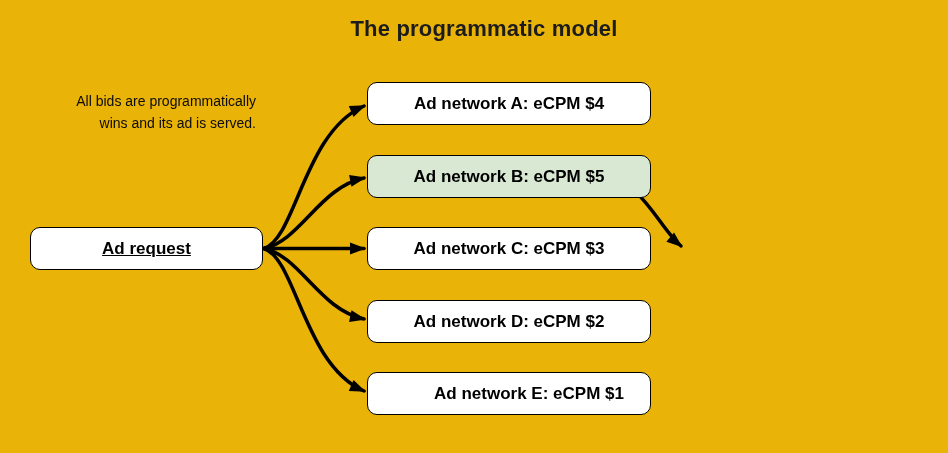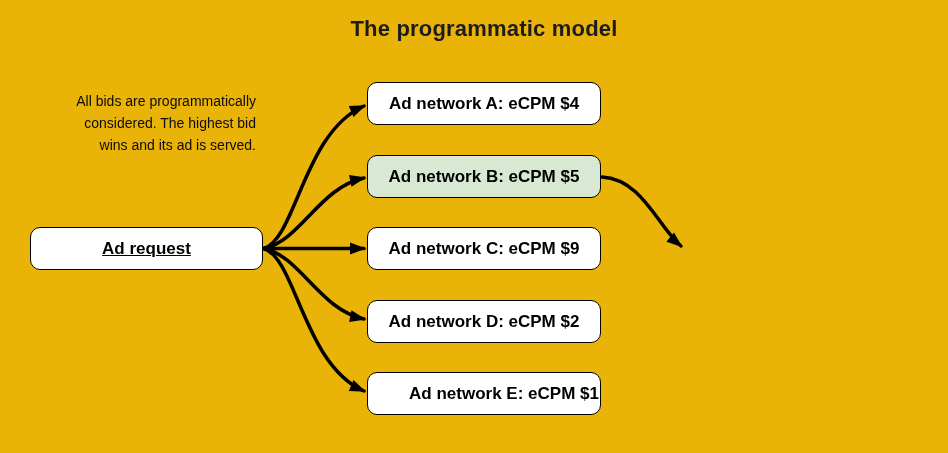--- a/index.html
+++ b/index.html
@@ -37,21 +37,21 @@
   }
   .arrows {
     position: absolute;
     left: 0;
     top: 0;
     z-index: 1;
   }
   .node {
     position: absolute;
     box-sizing: border-box;
-    width: 234px;
+    width: 284px;
     height: 43px;
     background: #ffffff;
     border: 1.5px solid #000000;
     border-radius: 10px;
     display: flex;
     align-items: center;
     justify-content: center;
     font-size: 17px;
     font-weight: bold;
     color: #000000;
@@ -71,21 +71,20 @@
 </style>
 </head>
 <body>
 
 <div class="canvas">
 
   <div class="title">The programmatic model</div>
 
   <div class="description">
     <div>All bids are programmatically</div>
-    <div>considered. The highest bid</div>
     <div>wins and its ad is served.</div>
   </div>
 
   <svg class="arrows" width="948" height="453" viewBox="0 0 948 453">
     <defs>
       <marker id="ah" markerUnits="userSpaceOnUse" markerWidth="18" markerHeight="14" refX="15" refY="7" orient="auto">
         <path d="M1,1 L17,7 L1,13 Z" fill="#000000"></path>
       </marker>
     </defs>
     <g fill="none" stroke="#000000" stroke-width="3.5" stroke-linecap="round">
@@ -97,20 +96,20 @@
       <path d="M602,177 C642,179 658,227 681,246" marker-end="url(#ah)"></path>
     </g>
   </svg>
 
   <div class="node node-ad-request">Ad request</div>
 
   <div class="node node-net-a">Ad network A: eCPM $4</div>
 
   <div class="node node-net-b highlight">Ad network B: eCPM $5</div>
 
-  <div class="node node-net-c">Ad network C: eCPM $9</div>
+  <div class="node node-net-c">Ad network C: eCPM $3</div>
 
   <div class="node node-net-d">Ad network D: eCPM $2</div>
 
   <div class="node node-net-e">Ad network E: eCPM $1</div>
 
 
 </div>
 
 </body></html>

